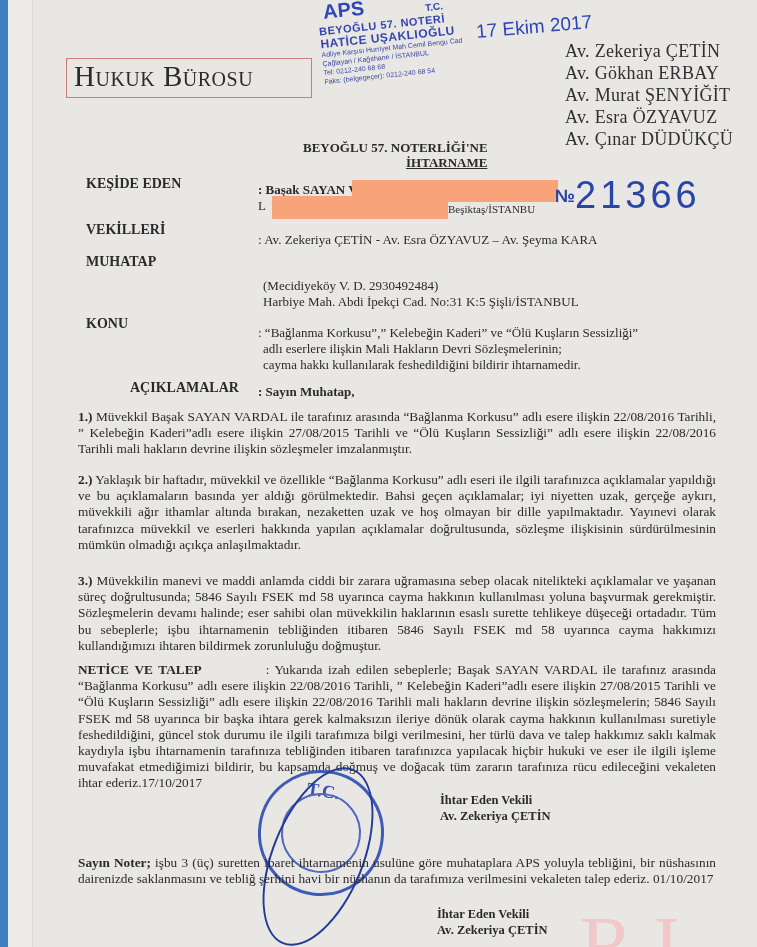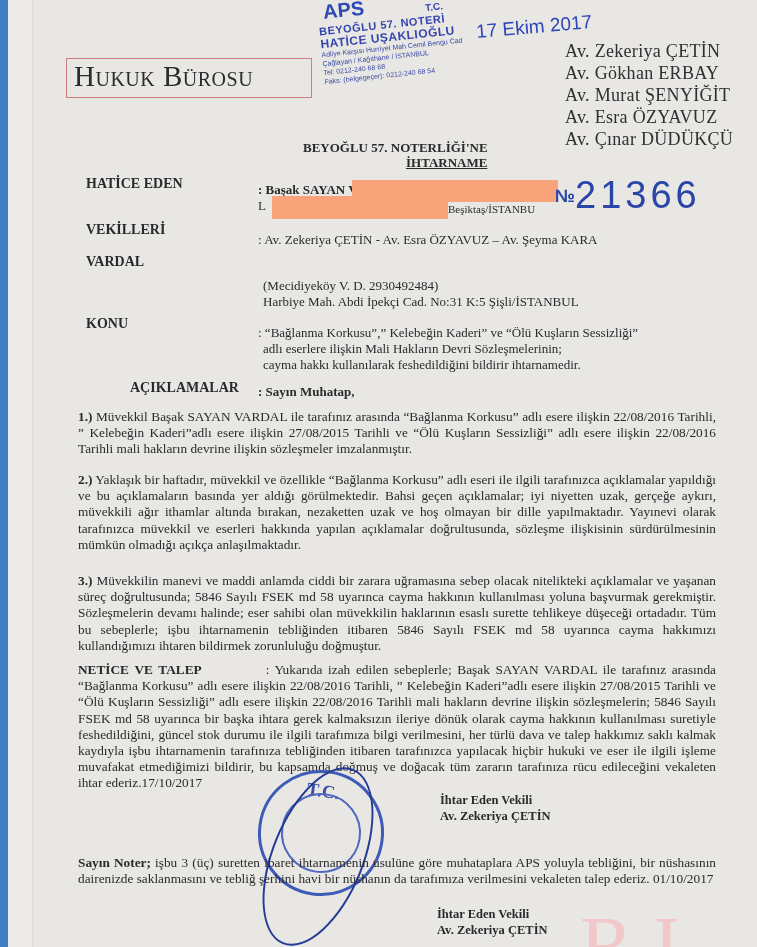--- a/index.html
+++ b/index.html
@@ -82,32 +82,32 @@
     <div>Av. Zekeriya ÇETİN</div>
     <div>Av. Gökhan ERBAY</div>
     <div>Av. Murat ŞENYİĞİT</div>
     <div>Av. Esra ÖZYAVUZ</div>
     <div>Av. Çınar DÜDÜKÇÜ</div>
   </div>
 
   <div class="title1">BEYOĞLU 57. NOTERLİĞİ'NE</div>
   <div class="title2">İHTARNAME</div>
 
-  <div class="lbl" style="top:176px;">HATİCE EDEN</div>
+  <div class="lbl" style="top:176px;">KEŞİDE EDEN</div>
   <div class="val" style="top:182px;"><b>: Başak SAYAN VARDAL (T</b></div>
   <div class="val" style="top:198px;">L</div>
   <div class="val" style="top:201px; left:448px; font-size:11px;">Beşiktaş/İSTANBU</div>
   <div class="redact" style="left:352px; top:180px; width:206px; height:22px;"></div>
   <div class="redact" style="left:272px; top:196px; width:176px; height:23px;"></div>
   <div class="docno"><span class="no">№</span><span>21366</span></div>
 
   <div class="lbl" style="top:222px;">VEKİLLERİ</div>
   <div class="val" style="top:232px;">: Av. Zekeriya ÇETİN -  Av. Esra ÖZYAVUZ – Av. Şeyma KARA</div>
 
-  <div class="lbl" style="top:254px;">VARDAL</div>
+  <div class="lbl" style="top:254px;">MUHATAP</div>
   <div class="val" style="top:278px; left:263px;">(Mecidiyeköy V. D. 2930492484)</div>
   <div class="val" style="top:294px; left:263px;">Harbiye Mah. Abdi İpekçi Cad. No:31 K:5 Şişli/İSTANBUL</div>
 
   <div class="lbl" style="top:316px;">KONU</div>
   <div class="val" style="top:325px;">: “Bağlanma Korkusu”,” Kelebeğin Kaderi” ve “Ölü Kuşların Sessizliği”</div>
   <div class="val" style="top:341px; left:263px;">adlı eserlere ilişkin Mali Hakların Devri Sözleşmelerinin;</div>
   <div class="val" style="top:357px; left:263px;">cayma hakkı kullanılarak feshedildiğini bildirir ihtarnamedir.</div>
 
   <div class="lbl" style="top:380px;margin-left:44px;">AÇIKLAMALAR</div>
   <div class="val" style="top:384px;"><b>: Sayın Muhatap,</b></div>

